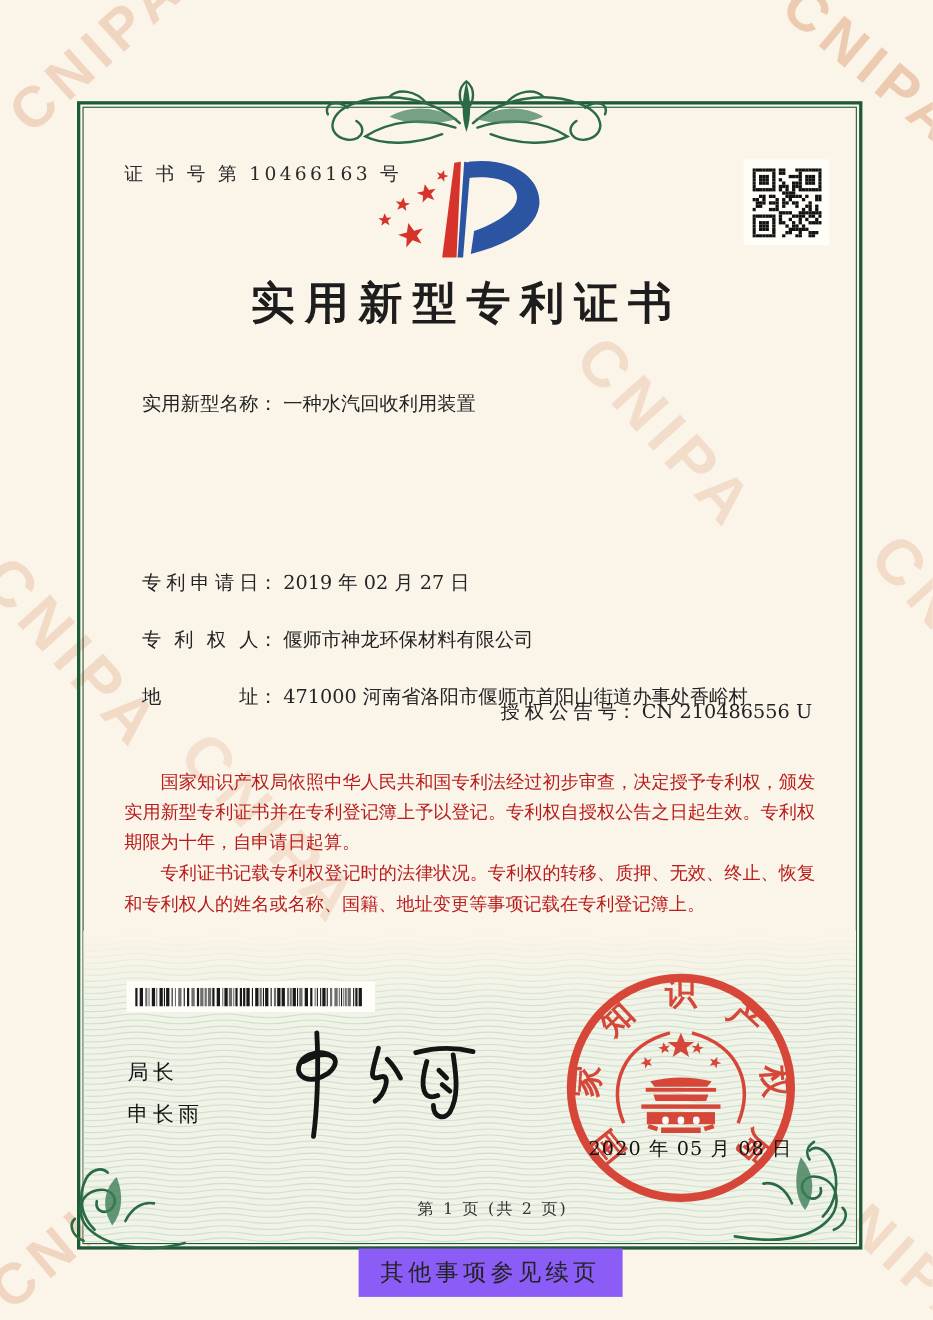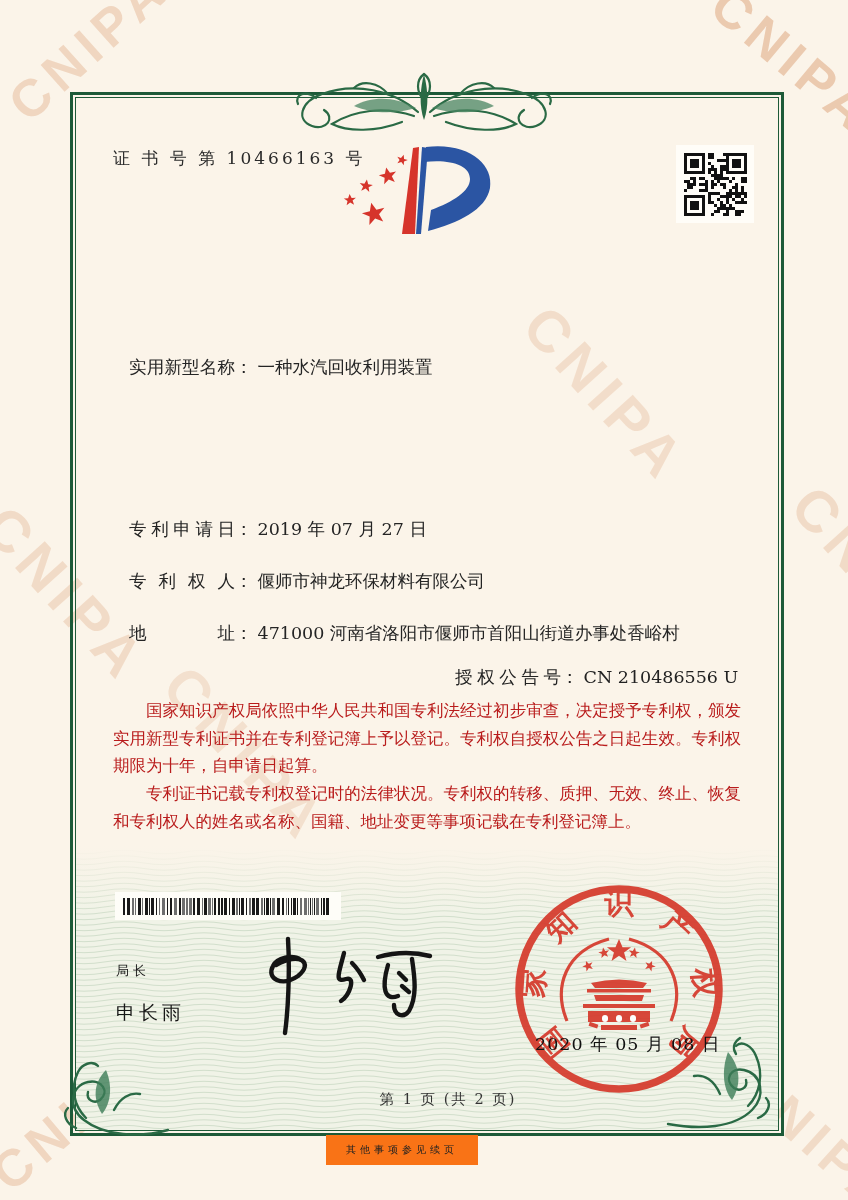--- a/index.html
+++ b/index.html
@@ -36,29 +36,29 @@
   }
   .frow { left:113px; font-size:17.5px; color:#242424; white-space:nowrap;margin-left:16px; }
   .flabel { display:inline-block; width:106px; text-align:justify; text-align-last:justify; }
   .fcolon { display:inline-block; margin-right:5px; }
   .grant-right { left:455px; font-size:17.5px; white-space:nowrap; }
   .paras { left:113px; top:697px; width:628px; font-size:16.5px; line-height:1.68;
     text-align:justify; color:#b91c1c; }
   .paras p { margin:0; text-indent:2em; }
   .barcode-box { left:115px; top:892px; width:226px; height:28px; background:#fefdf8;
     display:flex; align-items:center; justify-content:center; }
-  .sig-title { left:116px; top:962px; font-size:13px; letter-spacing:4px; color:#161616; }
+  .sig-title { left:116px; top:962px; font-size:19px; letter-spacing:4px; color:#161616; }
   .sig-name  { left:116px; top:1000px; font-size:19px; letter-spacing:4px; color:#161616;text-align:right; }
   .sig-script { left:246px; top:933px; }
   .seal { left:506px; top:876px; z-index:4; }
   .seal-date { left:535px; top:1032px; font-size:17.5px; letter-spacing:1px; color:#111; z-index:5; }
   .page-no { left:0; width:100%; top:1090px; text-align:center; font-size:14.5px;
     letter-spacing:2px; color:#333;margin-left:24px; }
-  .note-box { left:326px; top:1135px; background:#f97316; padding:8px 20px;
-    font-size:10px; letter-spacing:4px; color:#222; z-index:3; }
+  .note-box { left:326px; top:1135px; background:#8b5cf6; padding:8px 20px;
+    font-size:21px; letter-spacing:4px; color:#222; z-index:3; }
 </style>
 </head>
 <body>
 
 <div class="page">
 
   <div class="wm" style="left:-8px;top:16px;font-size:52px;transform:rotate(-42deg);opacity:.6">CNIPA</div>
   <div class="wm" style="left:696px;top:30px;font-size:52px;transform:rotate(40deg);opacity:.85">CNIPA</div>
   <div class="wm" style="left:500px;top:360px;font-size:58px;transform:rotate(48deg);opacity:.45">CNIPA</div>
   <div class="wm" style="left:-40px;top:560px;font-size:58px;transform:rotate(48deg);opacity:.5">CNIPA</div>
@@ -406,34 +406,35 @@
         <rect x="15" y="60" width="3" height="3" fill="#111"></rect>
         <rect x="18" y="60" width="3" height="3" fill="#111"></rect>
         <rect x="27" y="60" width="3" height="3" fill="#111"></rect>
         <rect x="39" y="60" width="3" height="3" fill="#111"></rect>
         <rect x="42" y="60" width="3" height="3" fill="#111"></rect>
         <rect x="51" y="60" width="3" height="3" fill="#111"></rect>
         <rect x="54" y="60" width="3" height="3" fill="#111"></rect>
       </svg>
   </div>
 
+  <div class="content-item title">实用新型专利证书</div>
 
   <div class="content-item frow" style="top:355px">
     <span class="flabel">实用新型名称</span><span class="fcolon">：</span><span>一种水汽回收利用装置</span>
   </div>
   <div class="content-item frow" style="top:517px">
-    <span class="flabel">专利申请日</span><span class="fcolon">：</span><span>2019 年 07 月 27 日</span>
+    <span class="flabel">专利申请日</span><span class="fcolon">：</span><span>2019 年 02 月 27 日</span>
   </div>
   <div class="content-item frow" style="top:569px">
     <span class="flabel">专利权人</span><span class="fcolon">：</span><span>偃师市神龙环保材料有限公司</span>
   </div>
   <div class="content-item frow" style="top:621px">
     <span class="flabel">地址</span><span class="fcolon">：</span><span>471000 河南省洛阳市偃师市首阳山街道办事处香峪村</span>
   </div>
-  <div class="content-item grant-right" style="top:665px">
+  <div class="content-item grant-right" style="top:635px">
     <span class="flabel">授权公告号</span><span class="fcolon">：</span><span>CN 210486556 U</span>
   </div>
 
   <div class="content-item paras">
     <p>国家知识产权局依照中华人民共和国专利法经过初步审查，决定授予专利权，颁发实用新型专利证书并在专利登记簿上予以登记。专利权自授权公告之日起生效。专利权期限为十年，自申请日起算。</p>
     <p>专利证书记载专利权登记时的法律状况。专利权的转移、质押、无效、终止、恢复和专利权人的姓名或名称、国籍、地址变更等事项记载在专利登记簿上。</p>
   </div>
 
   <div class="content-item barcode-box">
     <svg id="barcode-svg" width="214" height="17">

